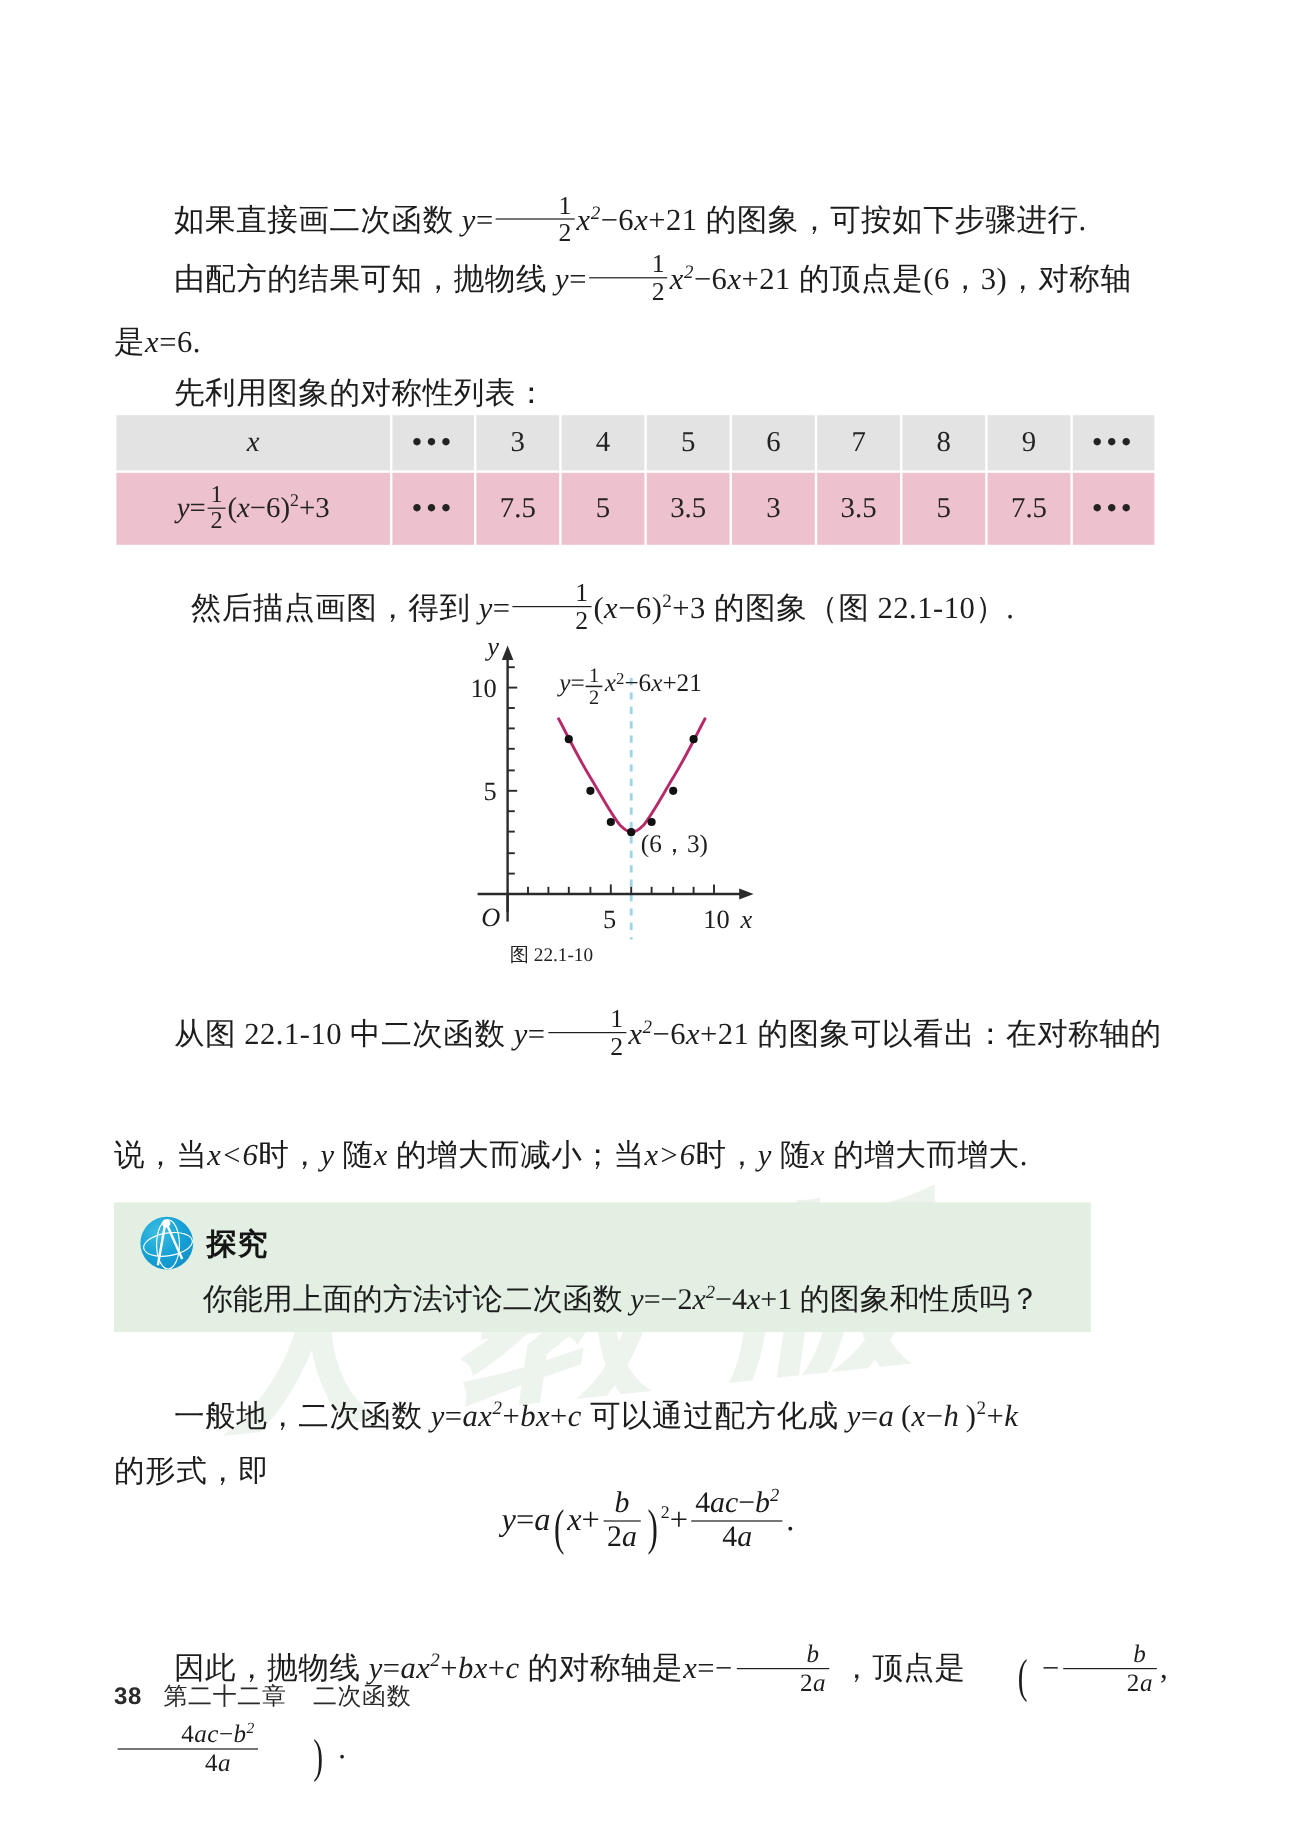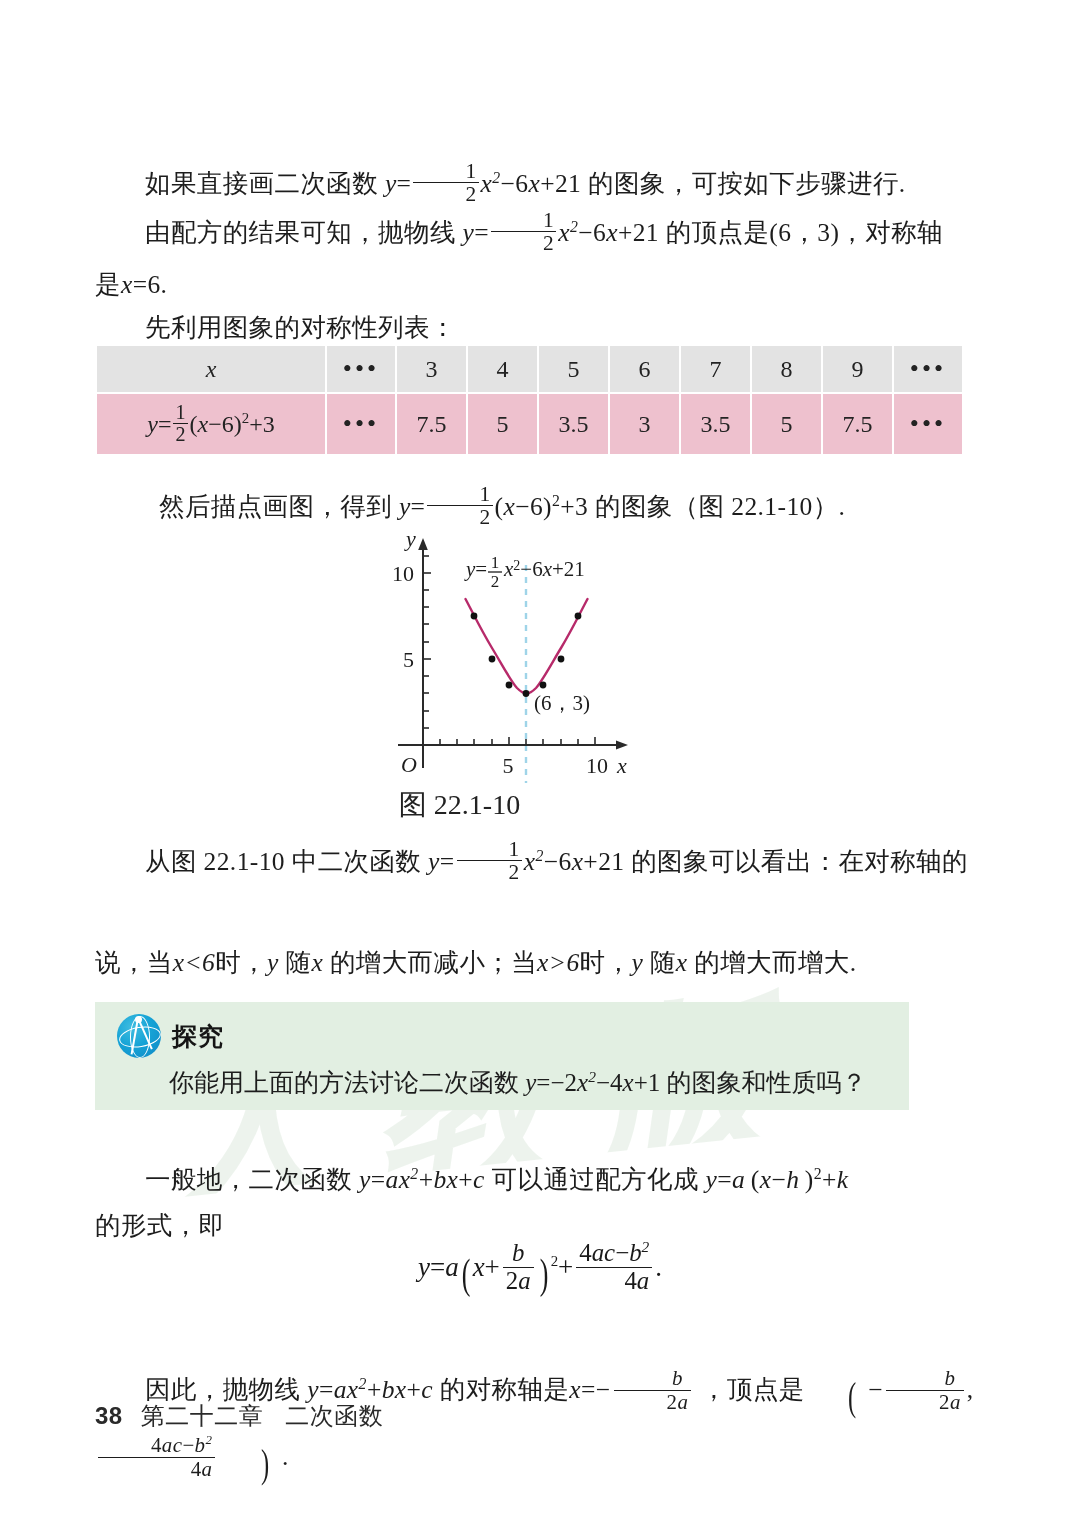--- a/index.html
+++ b/index.html
@@ -44,21 +44,21 @@
 
   .bigfrac{
     display:inline-block;
     vertical-align:-0.52em;
     text-align:center;
     font-size:.92em;
     line-height:1.08;
     margin:0 3px;
   }
   .bigfrac > span{display:block;padding:0 3px;}
-  .bigfrac .den{border-top:1.5px solid #1d1d1d;text-align:right;}
+  .bigfrac .den{border-top:1.5px solid #1d1d1d;}
 
   .paren{
     display:inline-block;
     font-size:1.55em;
     vertical-align:-0.30em;
     font-weight:300;
     transform:scaleX(.62);
     font-family:"Liberation Serif",serif;
   }
 
@@ -85,21 +85,21 @@
   .tbl tr.body td{background:#eec1ce;height:60px;}
   .tbl td.first{width:228px;}
   .tbl td.dots{width:68px;letter-spacing:2px;font-size:22px;}
   .tbl td.val{width:69px;}
   .dot3{font-size:26px;letter-spacing:3px;line-height:1;}
 
   
   .figwrap{position:absolute;left:0;top:530px;width:1080px;height:290px;}
   .figcap{
     position:absolute;left:0;top:786px;width:919px;
-    text-align:center;font-size:28px;color:#222;
+    text-align:center;font-size:16px;color:#222;
     font-family:"Liberation Serif",serif;
   }
 
   
   .explore{
     position:absolute;left:95px;top:1002px;
     width:814px;height:108px;
     background:#e2efe2;
   }
   .explore-head{
@@ -148,21 +148,21 @@
     position:absolute;pointer-events:none;
     color:#cfe0cf;opacity:.55;
     font-family:"Liberation Serif",serif;
     user-select:none;
   }
 
   
   .footer{
     position:absolute;left:95px;top:1400px;
     font-family:"Liberation Sans","DejaVu Sans",sans-serif;
-    font-size:24px;color:#2a2a2a;letter-spacing:.5px;
+    font-size:20px;color:#2a2a2a;letter-spacing:.5px;
   }
   .footer .pg{font-weight:bold;margin-right:18px;}
   .footer .sp{display:inline-block;width:22px;}
 </style>
 </head>
 <body>
 
 <div class="page">
 
   <div class="wm" style="left:150px;top:980px;width:760px;height:180px;font-size:180px;

